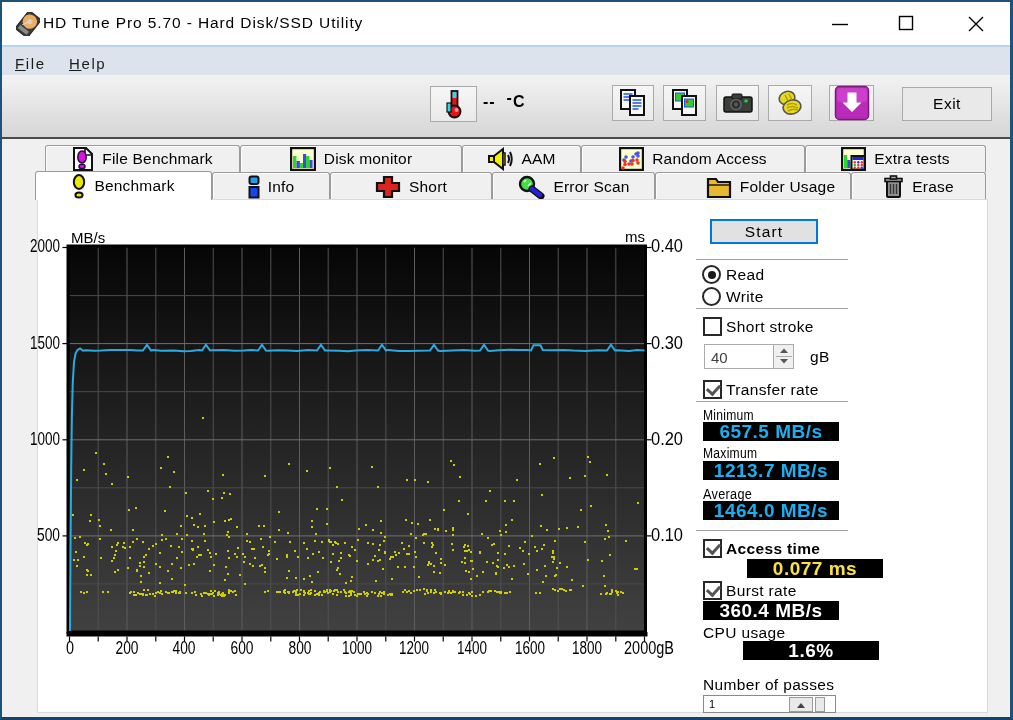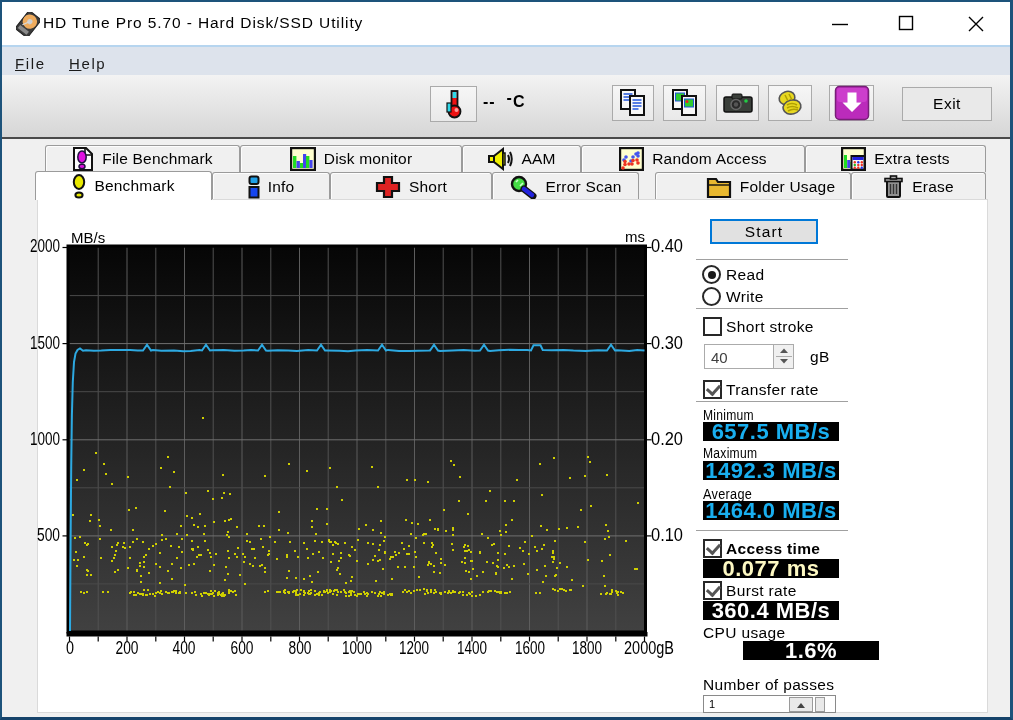--- a/index.html
+++ b/index.html
@@ -27,22 +27,22 @@
     border-bottom:1px solid #ffffff; z-index:6;}
   .rlabel { position:absolute; font-size:15.5px; color:#000; letter-spacing:0.35px; z-index:6; }
   .radio { position:absolute; width:19px; height:19px; border:2px solid #282828; border-radius:50%;
     background:#fff; z-index:6; }
   .radio.sel::after { content:""; position:absolute; left:3.5px; top:3.5px; width:8px; height:8px;
     border-radius:50%; background:#1a1a1a; }
   .cbox { position:absolute; width:19px; height:19px; border:2px solid #282828; background:#fff; z-index:6; }
   .cbox.chk::after { content:""; position:absolute; left:2px; top:2px; width:10px; height:6px;
     border-left:3px solid #555; border-bottom:3px solid #555; transform:rotate(-48deg); }
   .vbox { position:absolute; left:703px; width:136px; height:19px; background:#000;
-    text-align:center; font-size:22px; font-weight:bold; letter-spacing:0.5px; line-height:19px; z-index:6; }
-  .cyan { color:#19aff0; } .yell { color:#fef9c3; } .wht { color:#fff; }
+    text-align:center; font-size:19px; font-weight:bold; letter-spacing:0.5px; line-height:19px; z-index:6; }
+  .cyan { color:#19aff0; } .yell { color:#fde047;margin-left:44px; } .wht { color:#fff; }
 </style>
 </head>
 <body>
 <div id="titlebar">
   <span class="abs" style="left:14px;top:10px;"><svg width="24" height="24" style="" xmlns="http://www.w3.org/2000/svg">
         <g transform="rotate(38 12 12)">
           <rect x="4.5" y="0.5" width="15.5" height="23" rx="2" fill="#3c3c3c" stroke="#222"></rect>
 <circle cx="12" cy="9" r="7.2" fill="#efac5e"></circle>
           <circle cx="12" cy="9" r="2.6" fill="#cfcfcf"></circle>
 <path d="M12 9 L8 16" stroke="#d8d8d8" stroke-width="1.2"></path>
@@ -224,21 +224,21 @@
     <span>Info</span>
   </div>
 <div class="tab" style="left:330px;top:172px;width:162px;height:28px;">
     <span class="ticon" style="height:24px;">
       <svg width="26" height="24" style="" xmlns="http://www.w3.org/2000/svg">
         <path d="M9 2 L17 2 L17 8 L24 8 L24 16 L17 16 L17 22 L9 22 L9 16 L2 16 L2 8 L9 8 Z" fill="#dd2222" stroke="#111" stroke-width="2.2"></path>
       </svg>
     </span>
     <span>Short</span>
   </div>
-<div class="tab" style="left:492px;top:172px;width:147px;height:28px;">
+<div class="tab" style="left:492px;top:172px;width:163px;height:28px;">
     <span class="ticon" style="height:24px;">
       <svg width="28" height="24" style="" xmlns="http://www.w3.org/2000/svg">
         <circle cx="10" cy="9" r="7" fill="#44dd44" stroke="#111" stroke-width="2.4"></circle>
 <path d="M15 14 L24 21" stroke="#111" stroke-width="7" stroke-linecap="round"></path>
 <path d="M15 14 L23 20" stroke="#2222dd" stroke-width="4.5" stroke-linecap="round"></path>
 <path d="M7 7 L9 5 M11 11 L14 8" stroke="#ccffcc" stroke-width="1.6"></path>
       </svg>
     </span>
     <span>Error Scan</span>
   </div>
@@ -380,21 +380,21 @@
       </svg>
   </div>
 </div>
 <span class="rlabel" style="left:810px;top:348px;">gB</span>
 <div class="cbox chk" style="left:703px;top:380px;"></div>
 <span class="rlabel" style="left:726px;top:381px;text-align:center;">Transfer rate</span>
 <div class="sep" style="top:401px;"></div>
 <span class="rlabel" style="left:703px;top:406px;display:inline-block;transform:scaleX(0.78);transform-origin:0 50%;">Minimum</span>
 <div class="vbox cyan" style="top:422px;">657.5 MB/s</div>
 <span class="rlabel" style="left:703px;top:444px;display:inline-block;transform:scaleX(0.78);transform-origin:0 50%;">Maximum</span>
-<div class="vbox cyan" style="top:461px;">1492.3 MB/s</div>
+<div class="vbox cyan" style="top:461px;">1213.7 MB/s</div>
 <span class="rlabel" style="left:703px;top:485px;display:inline-block;transform:scaleX(0.82);transform-origin:0 50%;">Average</span>
 <div class="vbox cyan" style="top:501px;">1464.0 MB/s</div>
 <div class="sep" style="top:530px;"></div>
 <div class="cbox chk" style="left:703px;top:539px;"></div>
 <span class="rlabel" style="left:726px;top:540px;font-weight:bold;">Access time</span>
 <div class="vbox yell" style="top:559px;">0.077 ms</div>
 <div class="cbox chk" style="left:703px;top:581px;"></div>
 <span class="rlabel" style="left:726px;top:582px;">Burst rate</span>
 <div class="vbox wht" style="top:601px;">360.4 MB/s</div>
 <span class="rlabel" style="left:703px;top:624px;">CPU usage</span>

